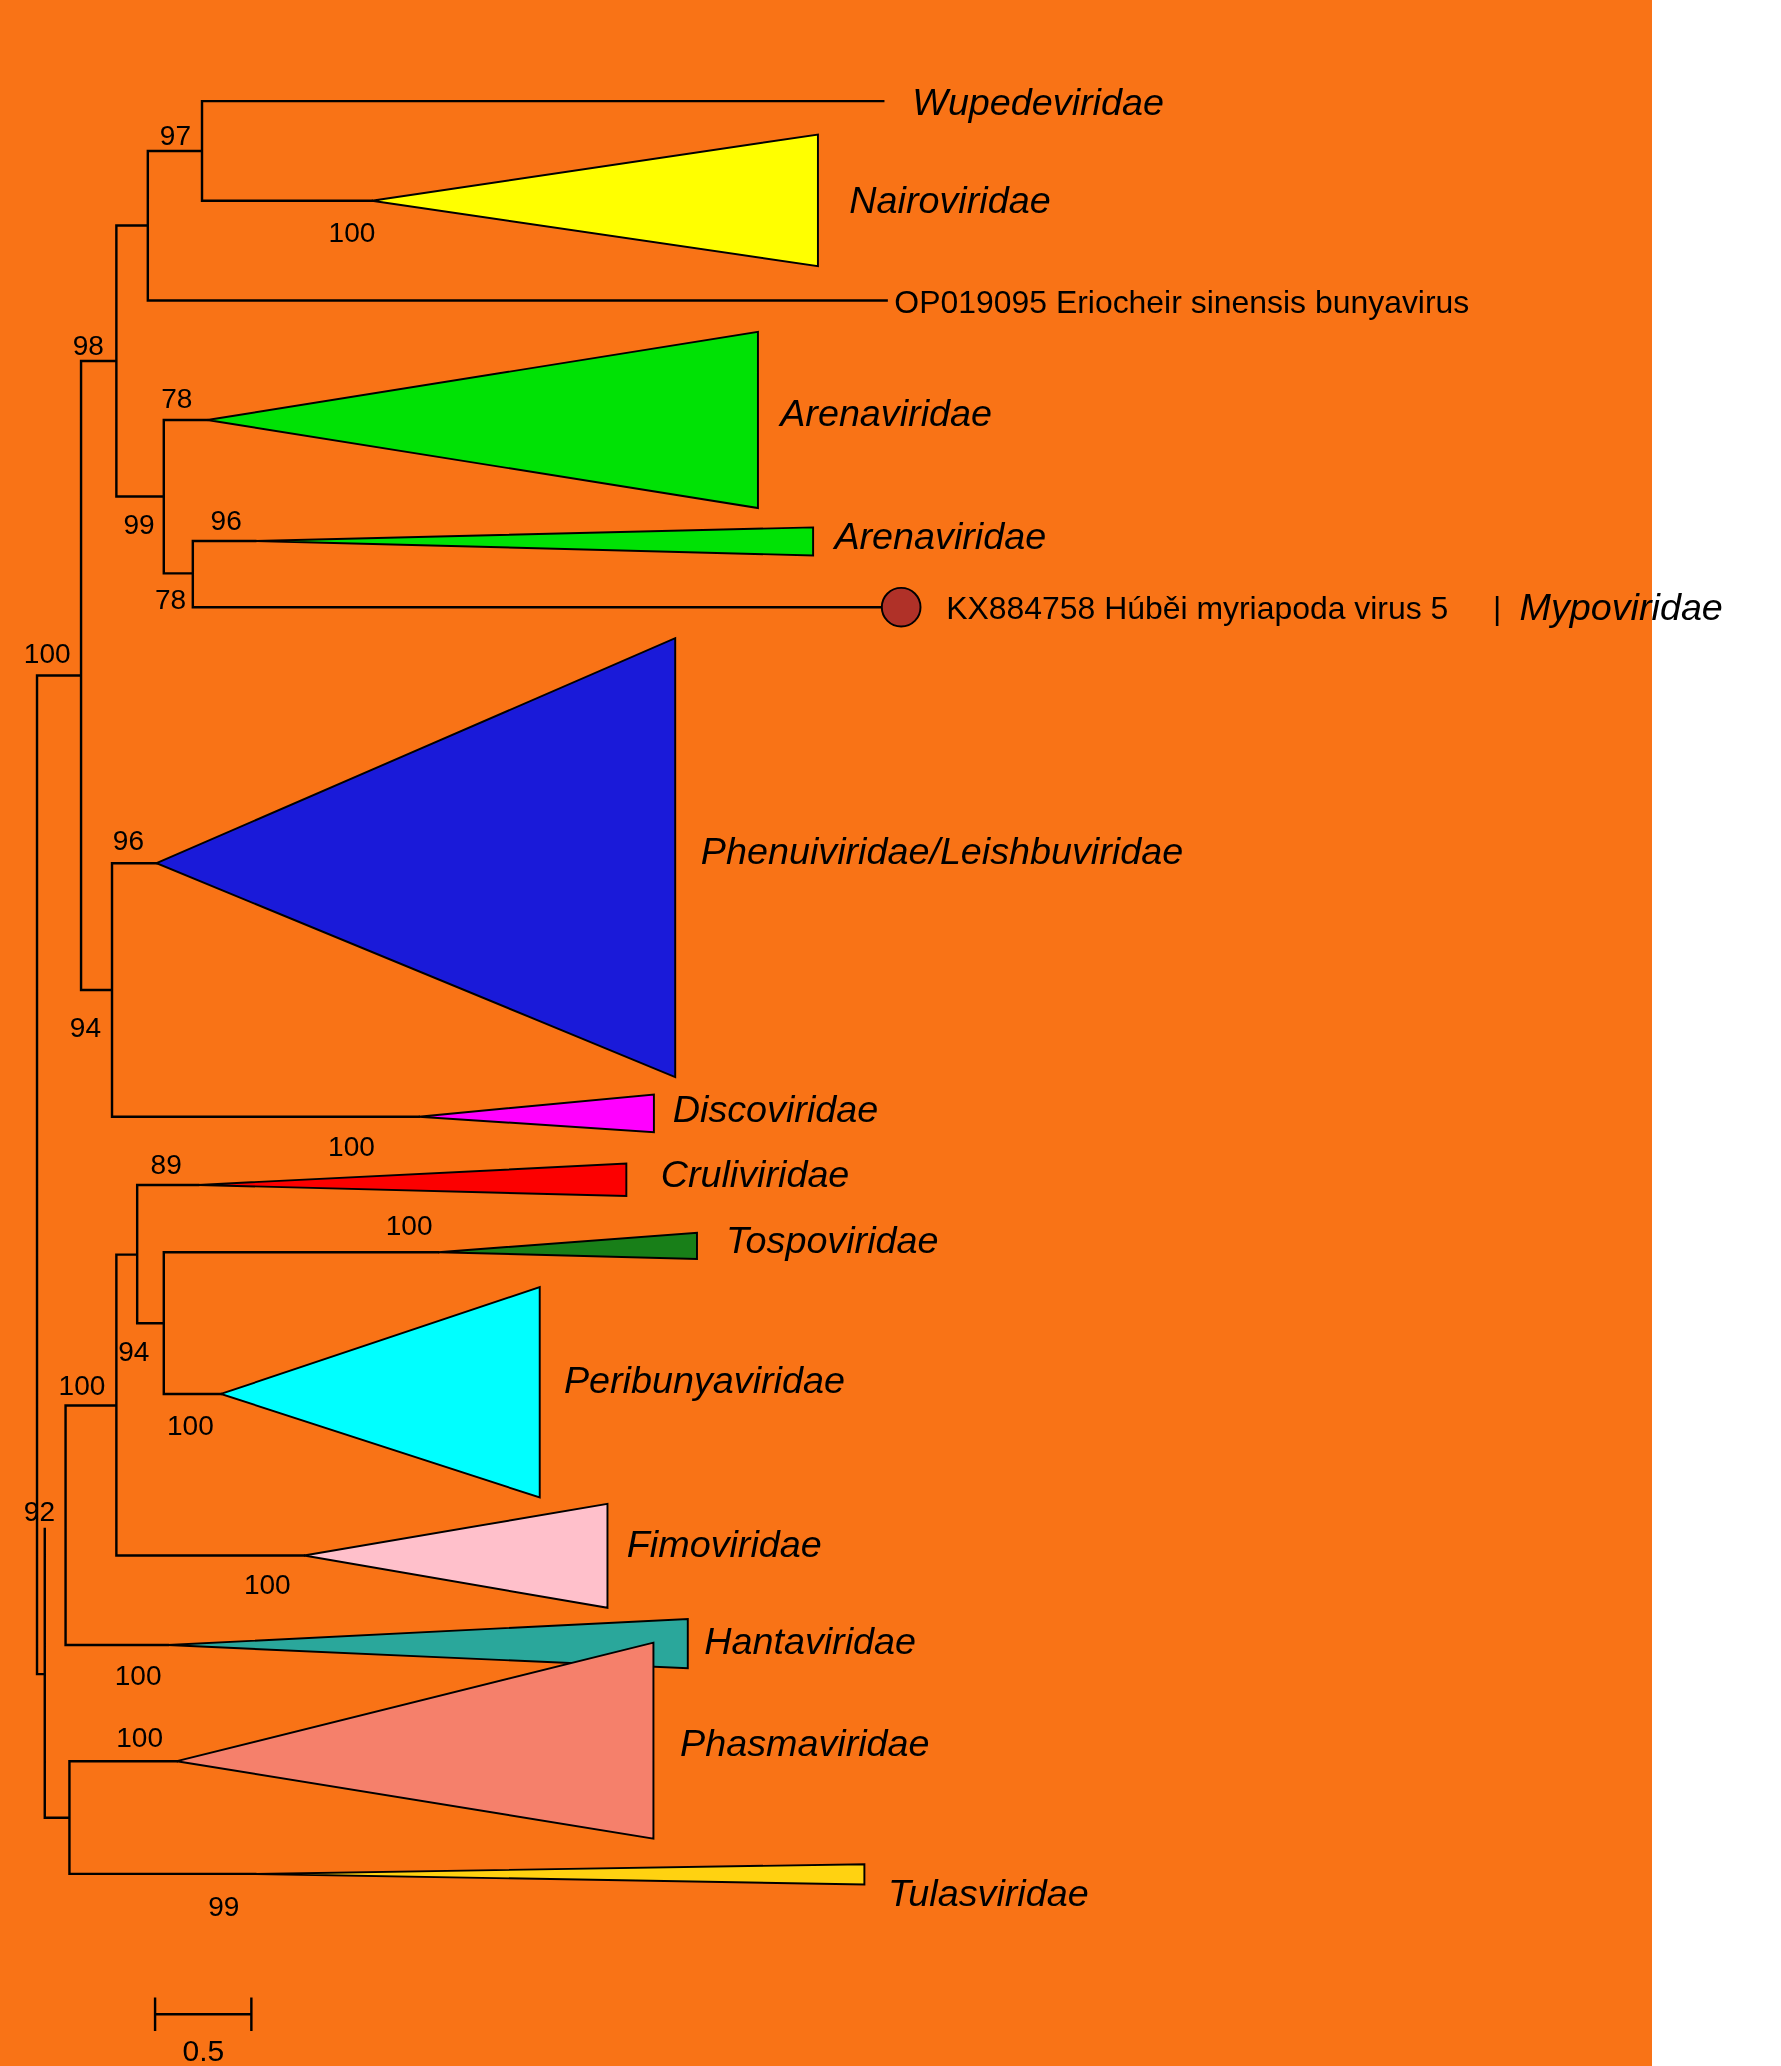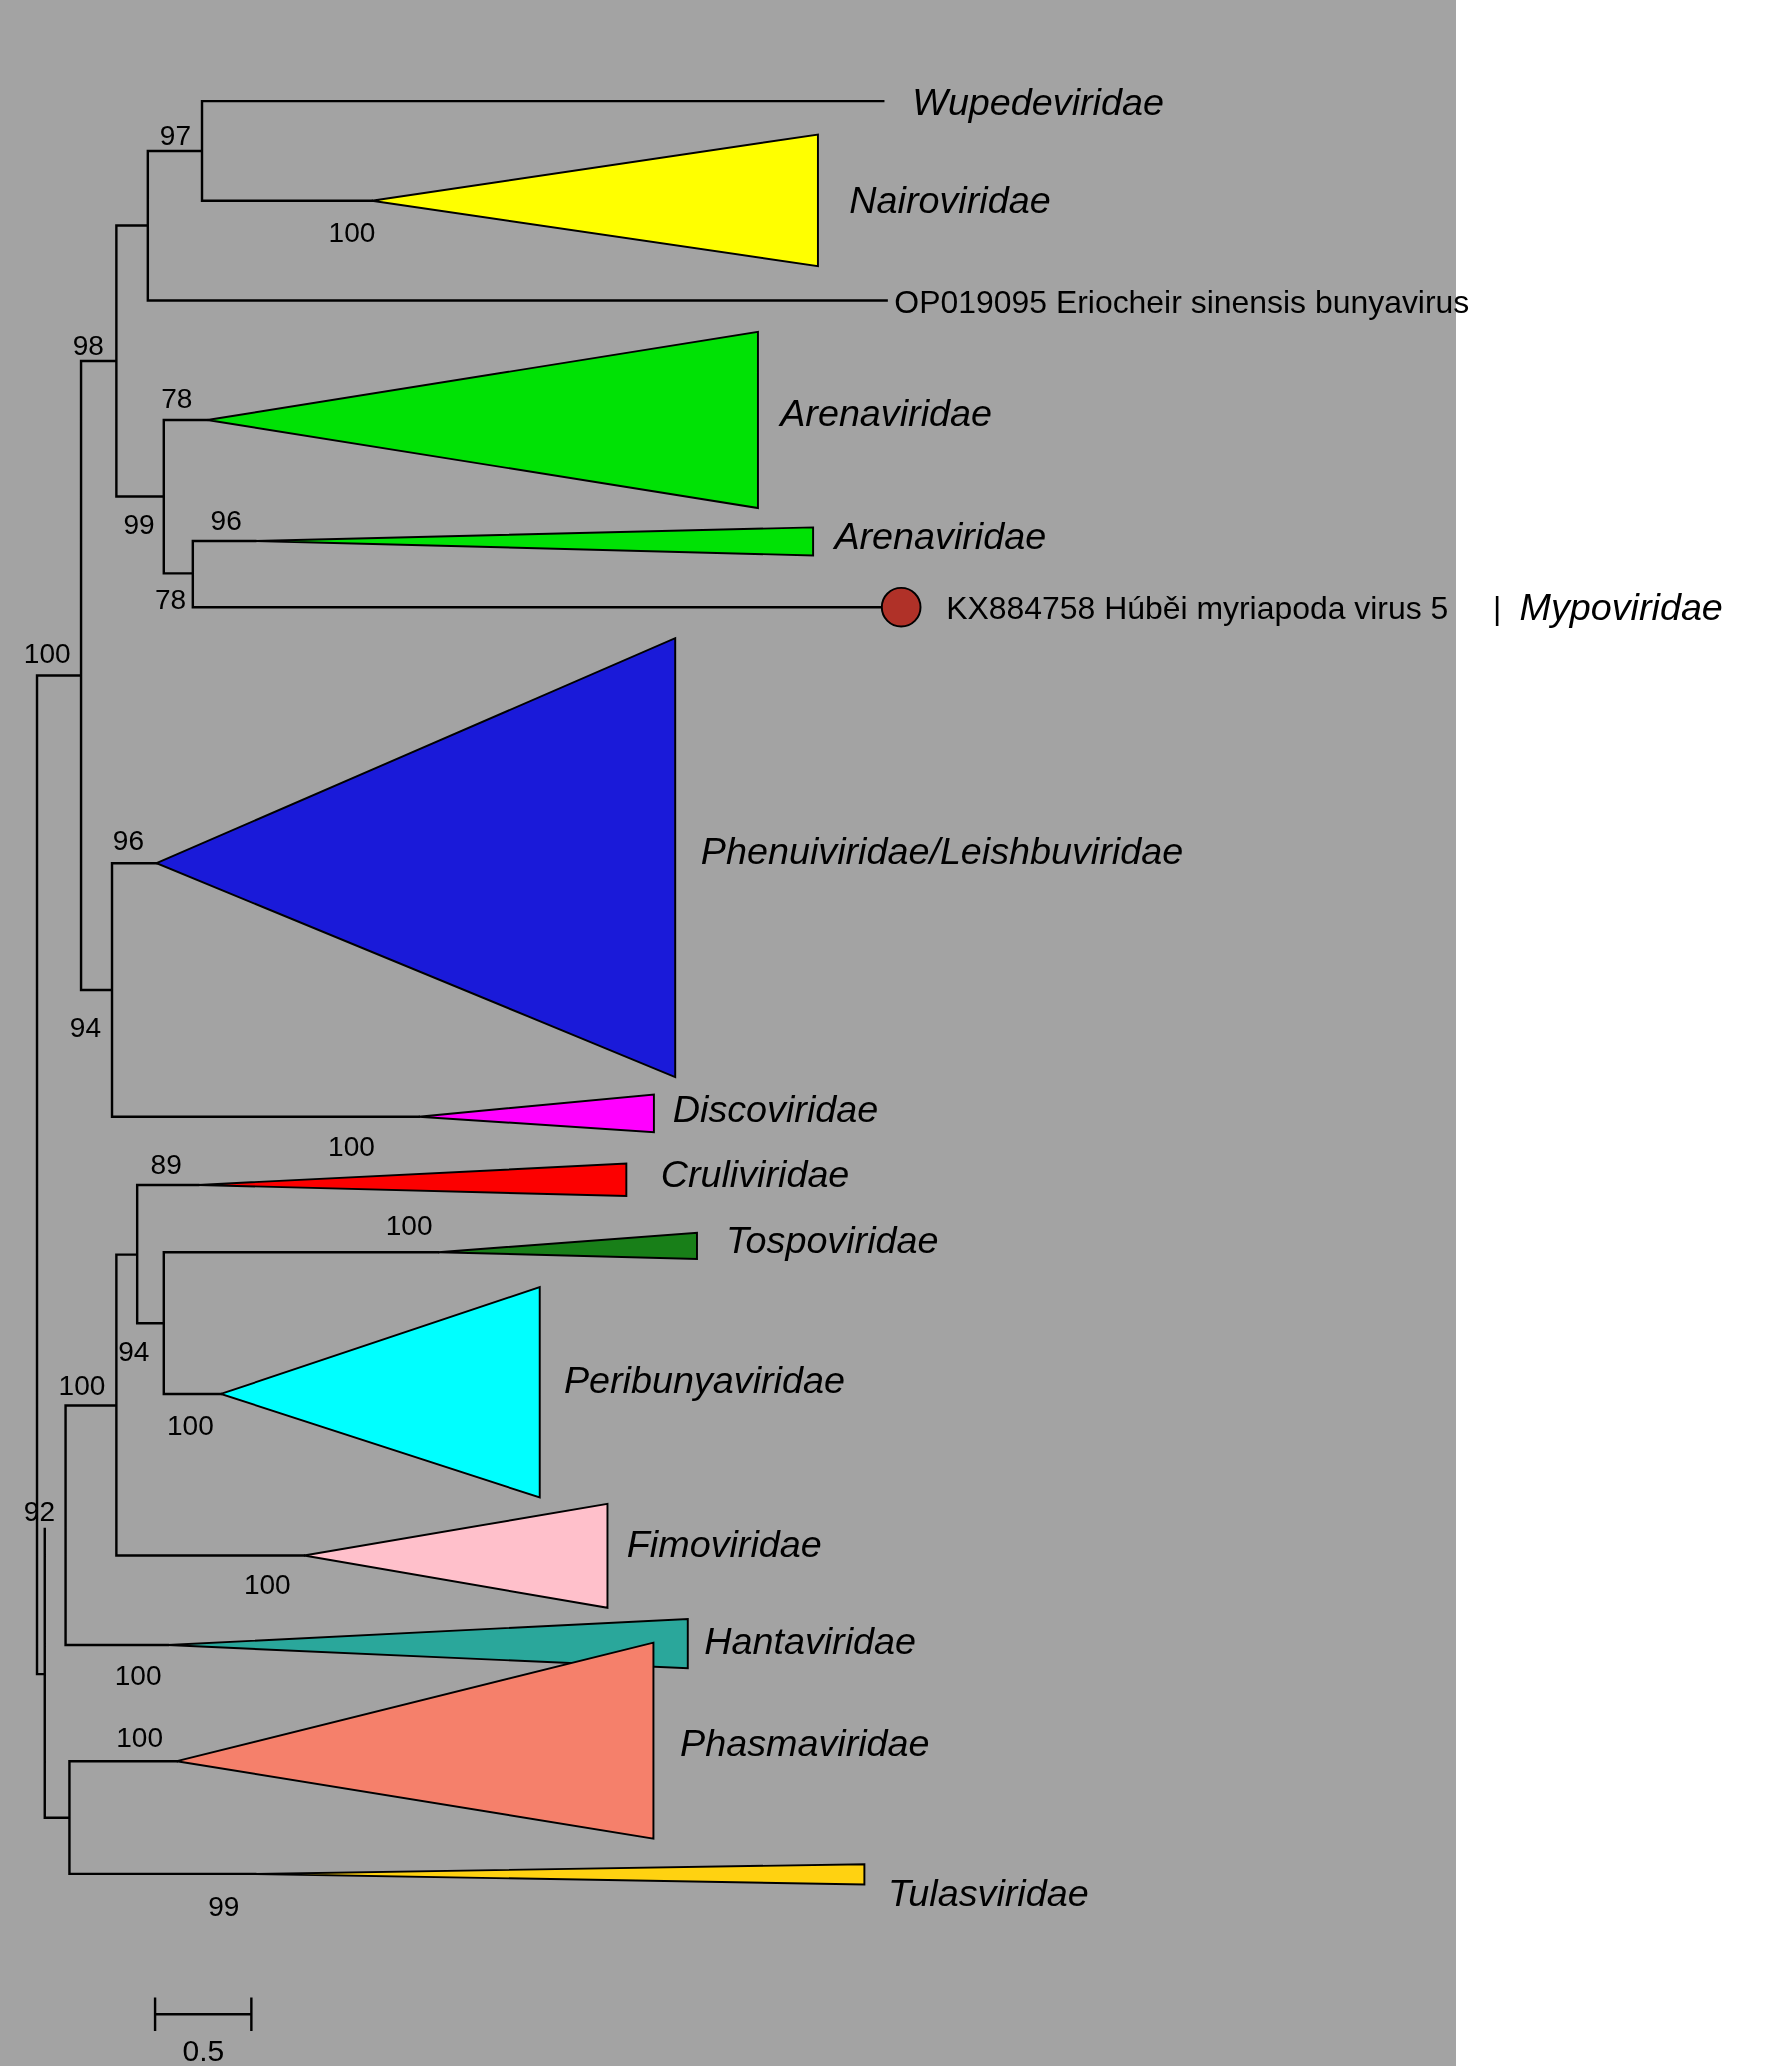--- a/index.html
+++ b/index.html
@@ -1,23 +1,23 @@
 <!DOCTYPE html>
 <html style="font-size:7.7px"><head>
 <meta charset="utf-8">
 <style>
   html, body {
     margin: 0;
     padding: 0;
     background: #ffffff;
   }
   .figure-wrap {
-    width: 1456px;
+    width: 1652px;
     height: 2066px;
-    background: #a3a3a3;
+    background: #f97316;
   }
   svg { display: block; }
   .branch {
     fill: none;
     stroke: #000000;
     stroke-width: 5;
     stroke-linecap: square;
   }
   .clade-tri {
     stroke: #000000;

